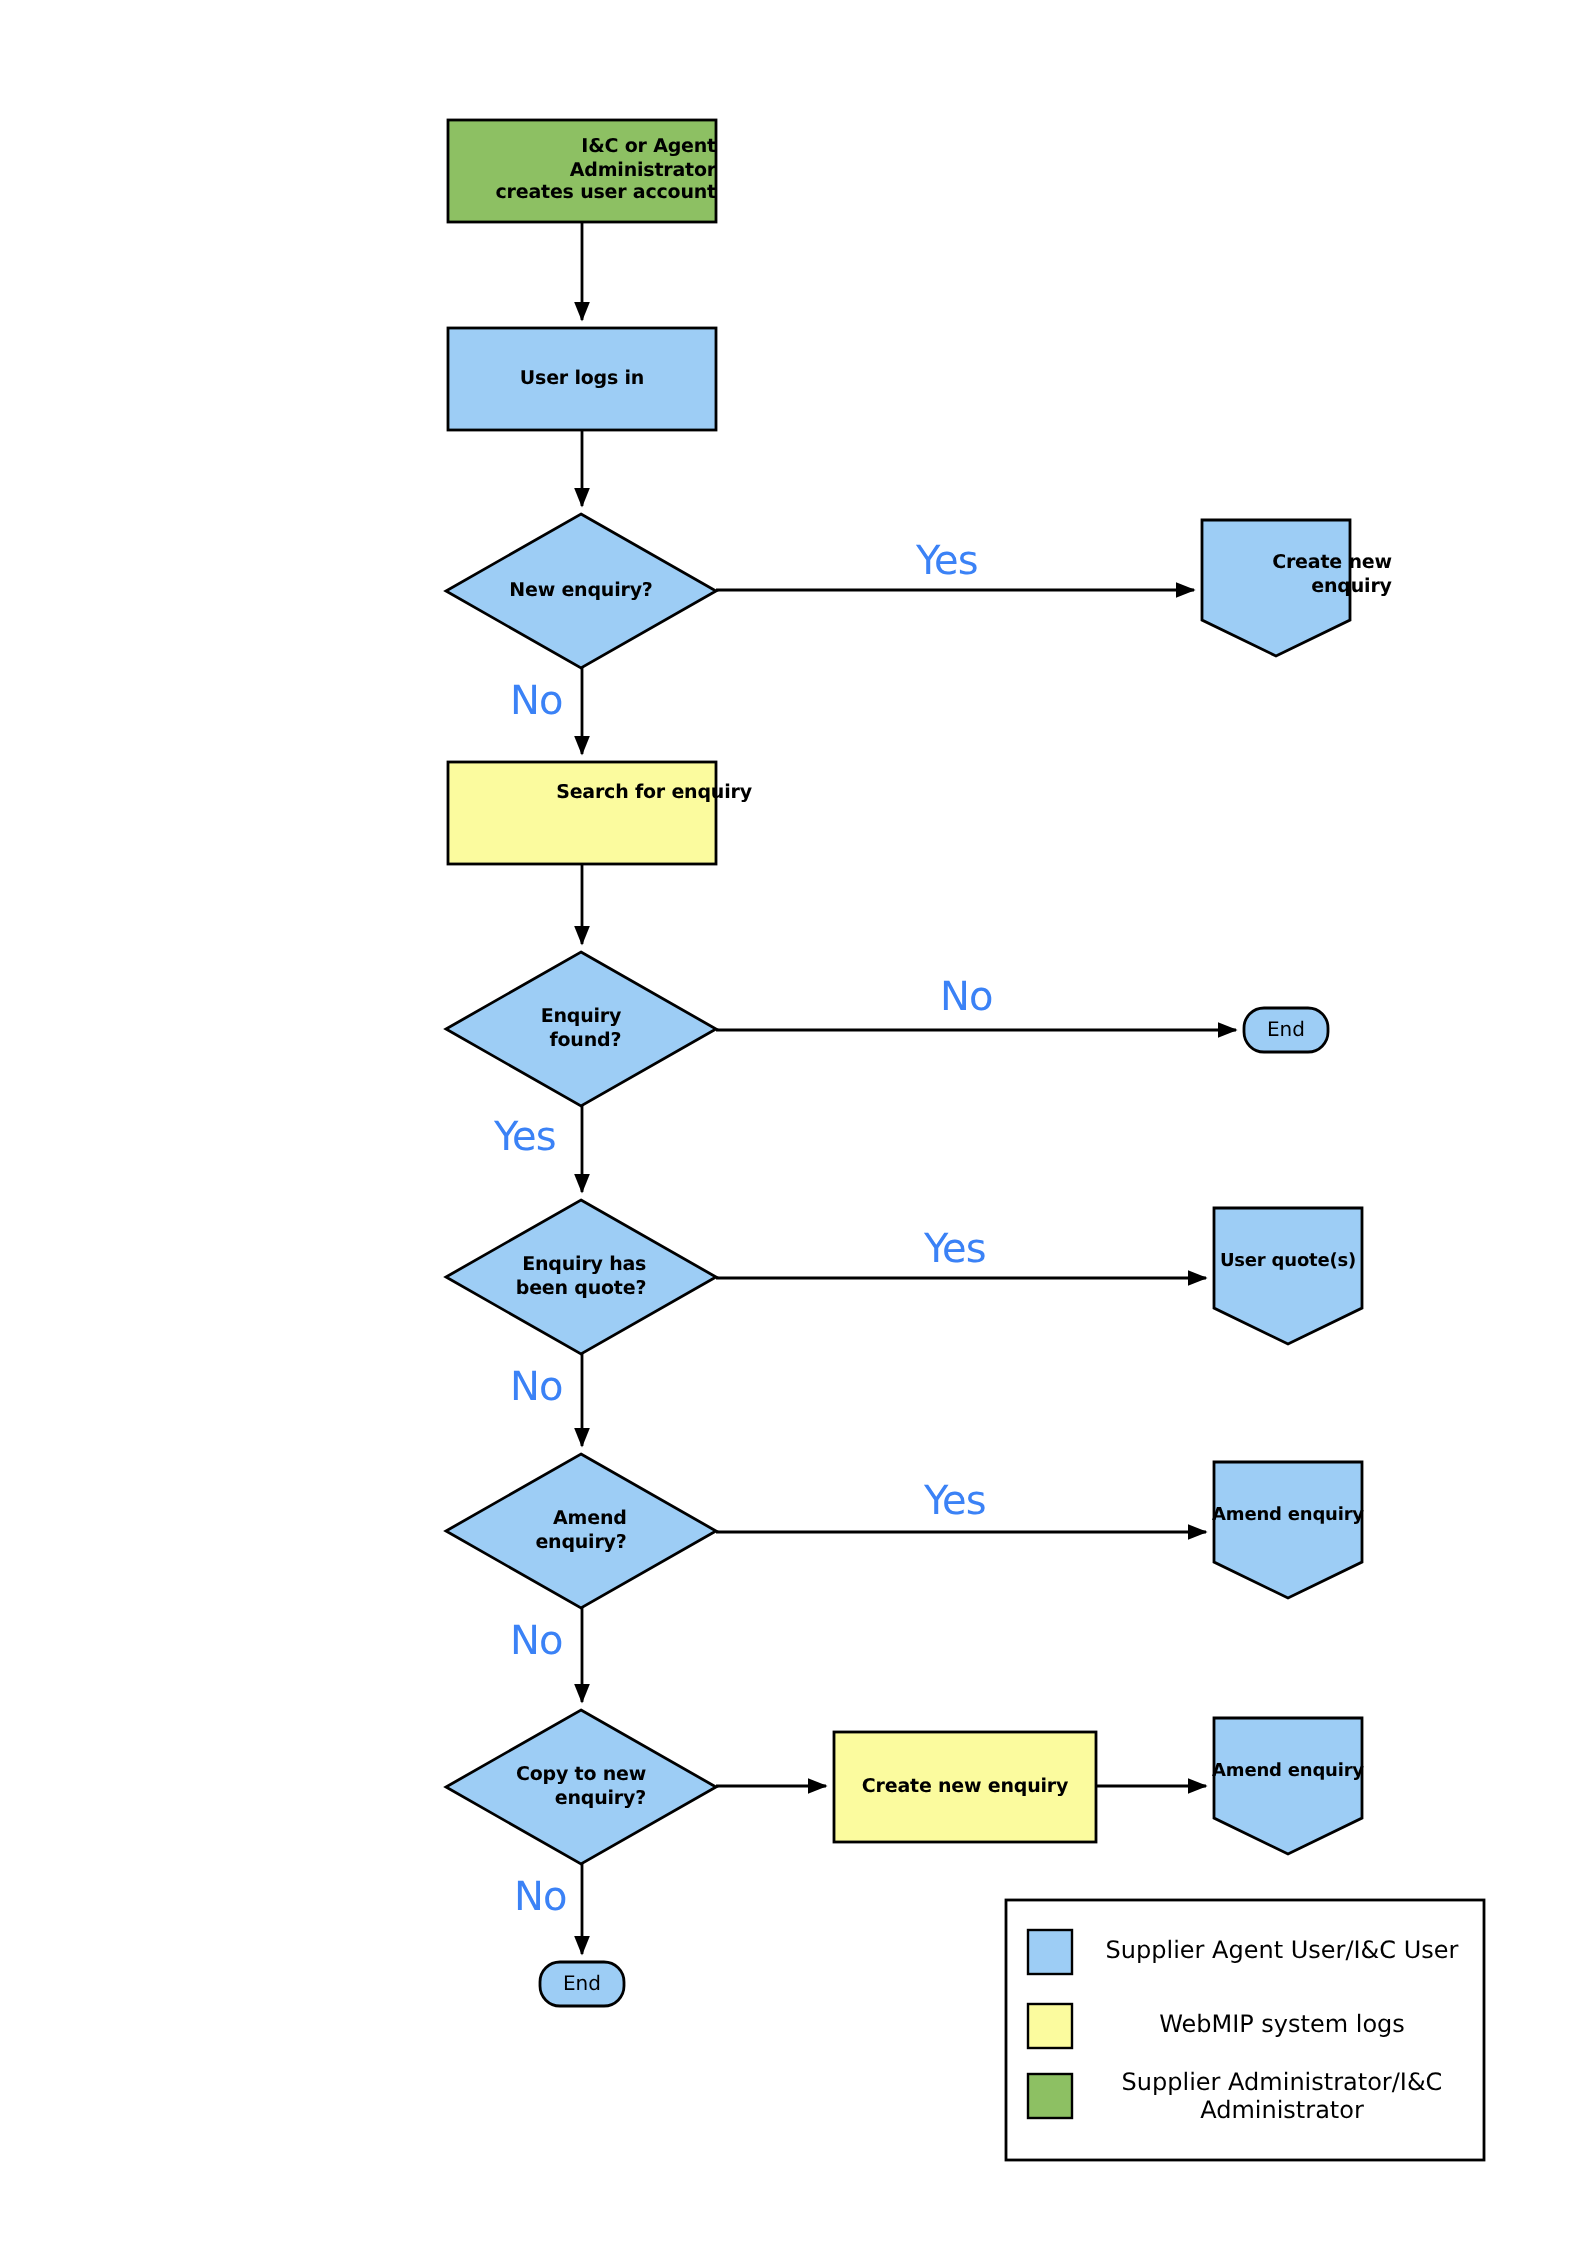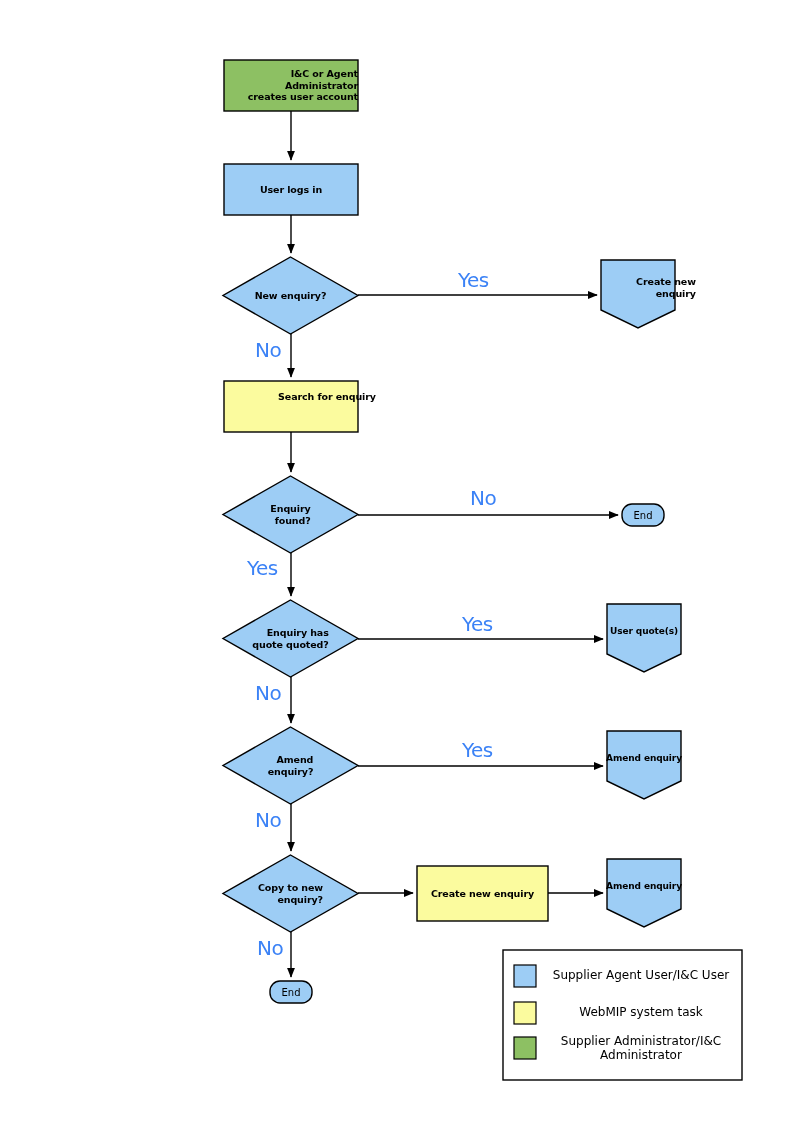--- a/index.html
+++ b/index.html
@@ -148,21 +148,21 @@
 enquiry</div>
 
   <div class="node-label" style="left:224px; top:371px; width:134px; height:51px;margin-left:36px;">Search for enquiry</div>
 
   <div class="node-label" style="left:223px; top:476px; width:135px; height:77px;">Enquiry
 found?</div>
 
   <div class="term-label" style="left:622px; top:504px; width:42px; height:22px;">End</div>
 
   <div class="node-label" style="left:223px; top:600px; width:135px; height:77px;">Enquiry has
-quote quoted?</div>
+been quote?</div>
 
   <div class="node-label" style="left:605px; top:604px; width:78px; height:54px; font-size:9px;">User quote(s)</div>
 
   <div class="node-label" style="left:223px; top:727px; width:135px; height:77px;">Amend
 enquiry?</div>
 
   <div class="node-label" style="left:603px; top:731px; width:82px; height:54px; font-size:9px;">Amend enquiry</div>
 
   <div class="node-label" style="left:223px; top:855px; width:135px; height:77px;">Copy to new
 enquiry?</div>
@@ -177,17 +177,17 @@
   <div class="edge-label" style="left:255px; top:340px;">No</div>
   <div class="edge-label" style="left:470px; top:488px;">No</div>
   <div class="edge-label" style="left:247px; top:558px;">Yes</div>
   <div class="edge-label" style="left:462px; top:614px;">Yes</div>
   <div class="edge-label" style="left:255px; top:683px;">No</div>
   <div class="edge-label" style="left:462px; top:740px;">Yes</div>
   <div class="edge-label" style="left:255px; top:810px;">No</div>
   <div class="edge-label" style="left:257px; top:938px;">No</div>
 
   <div class="legend-text" style="left:546px; top:968px; width:190px;">Supplier Agent User/I&amp;C User</div>
-  <div class="legend-text" style="left:546px; top:1005px; width:190px;">WebMIP system task</div>
+  <div class="legend-text" style="left:546px; top:1005px; width:190px;">WebMIP system logs</div>
   <div class="legend-text" style="left:546px; top:1034px; width:190px;">Supplier Administrator/I&amp;C
 Administrator</div>
 
 </div>
 
 </body></html>

